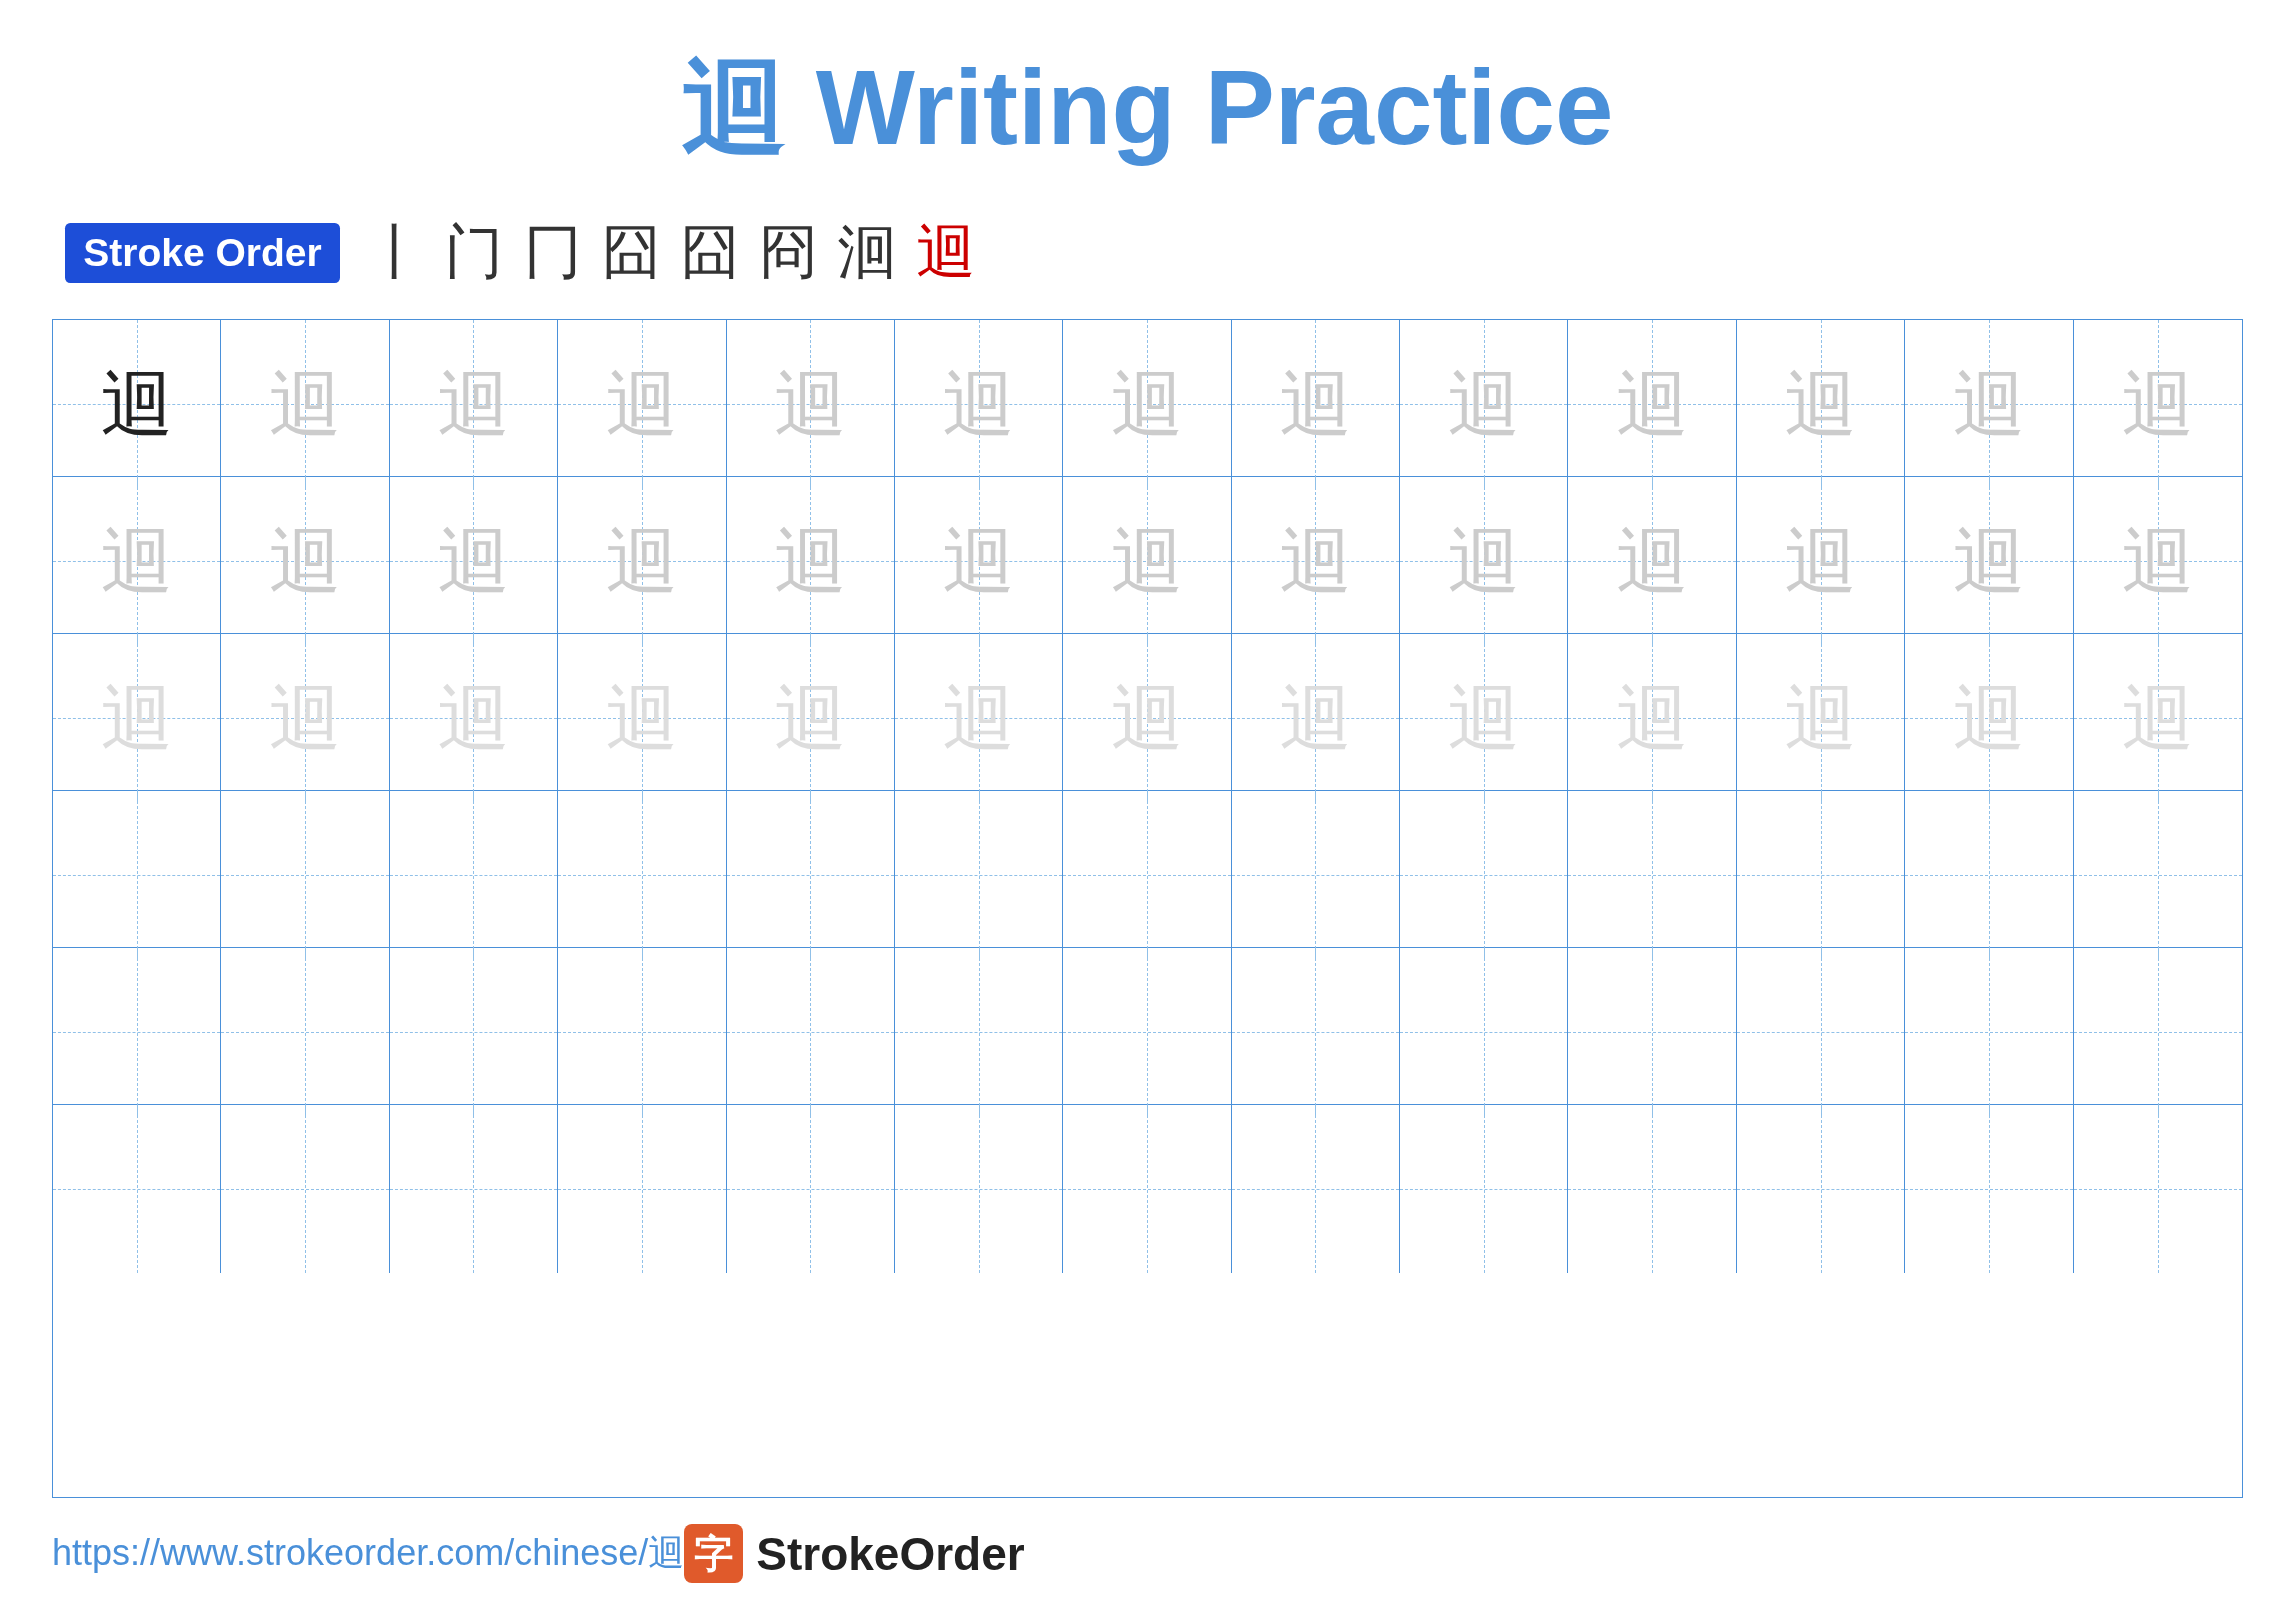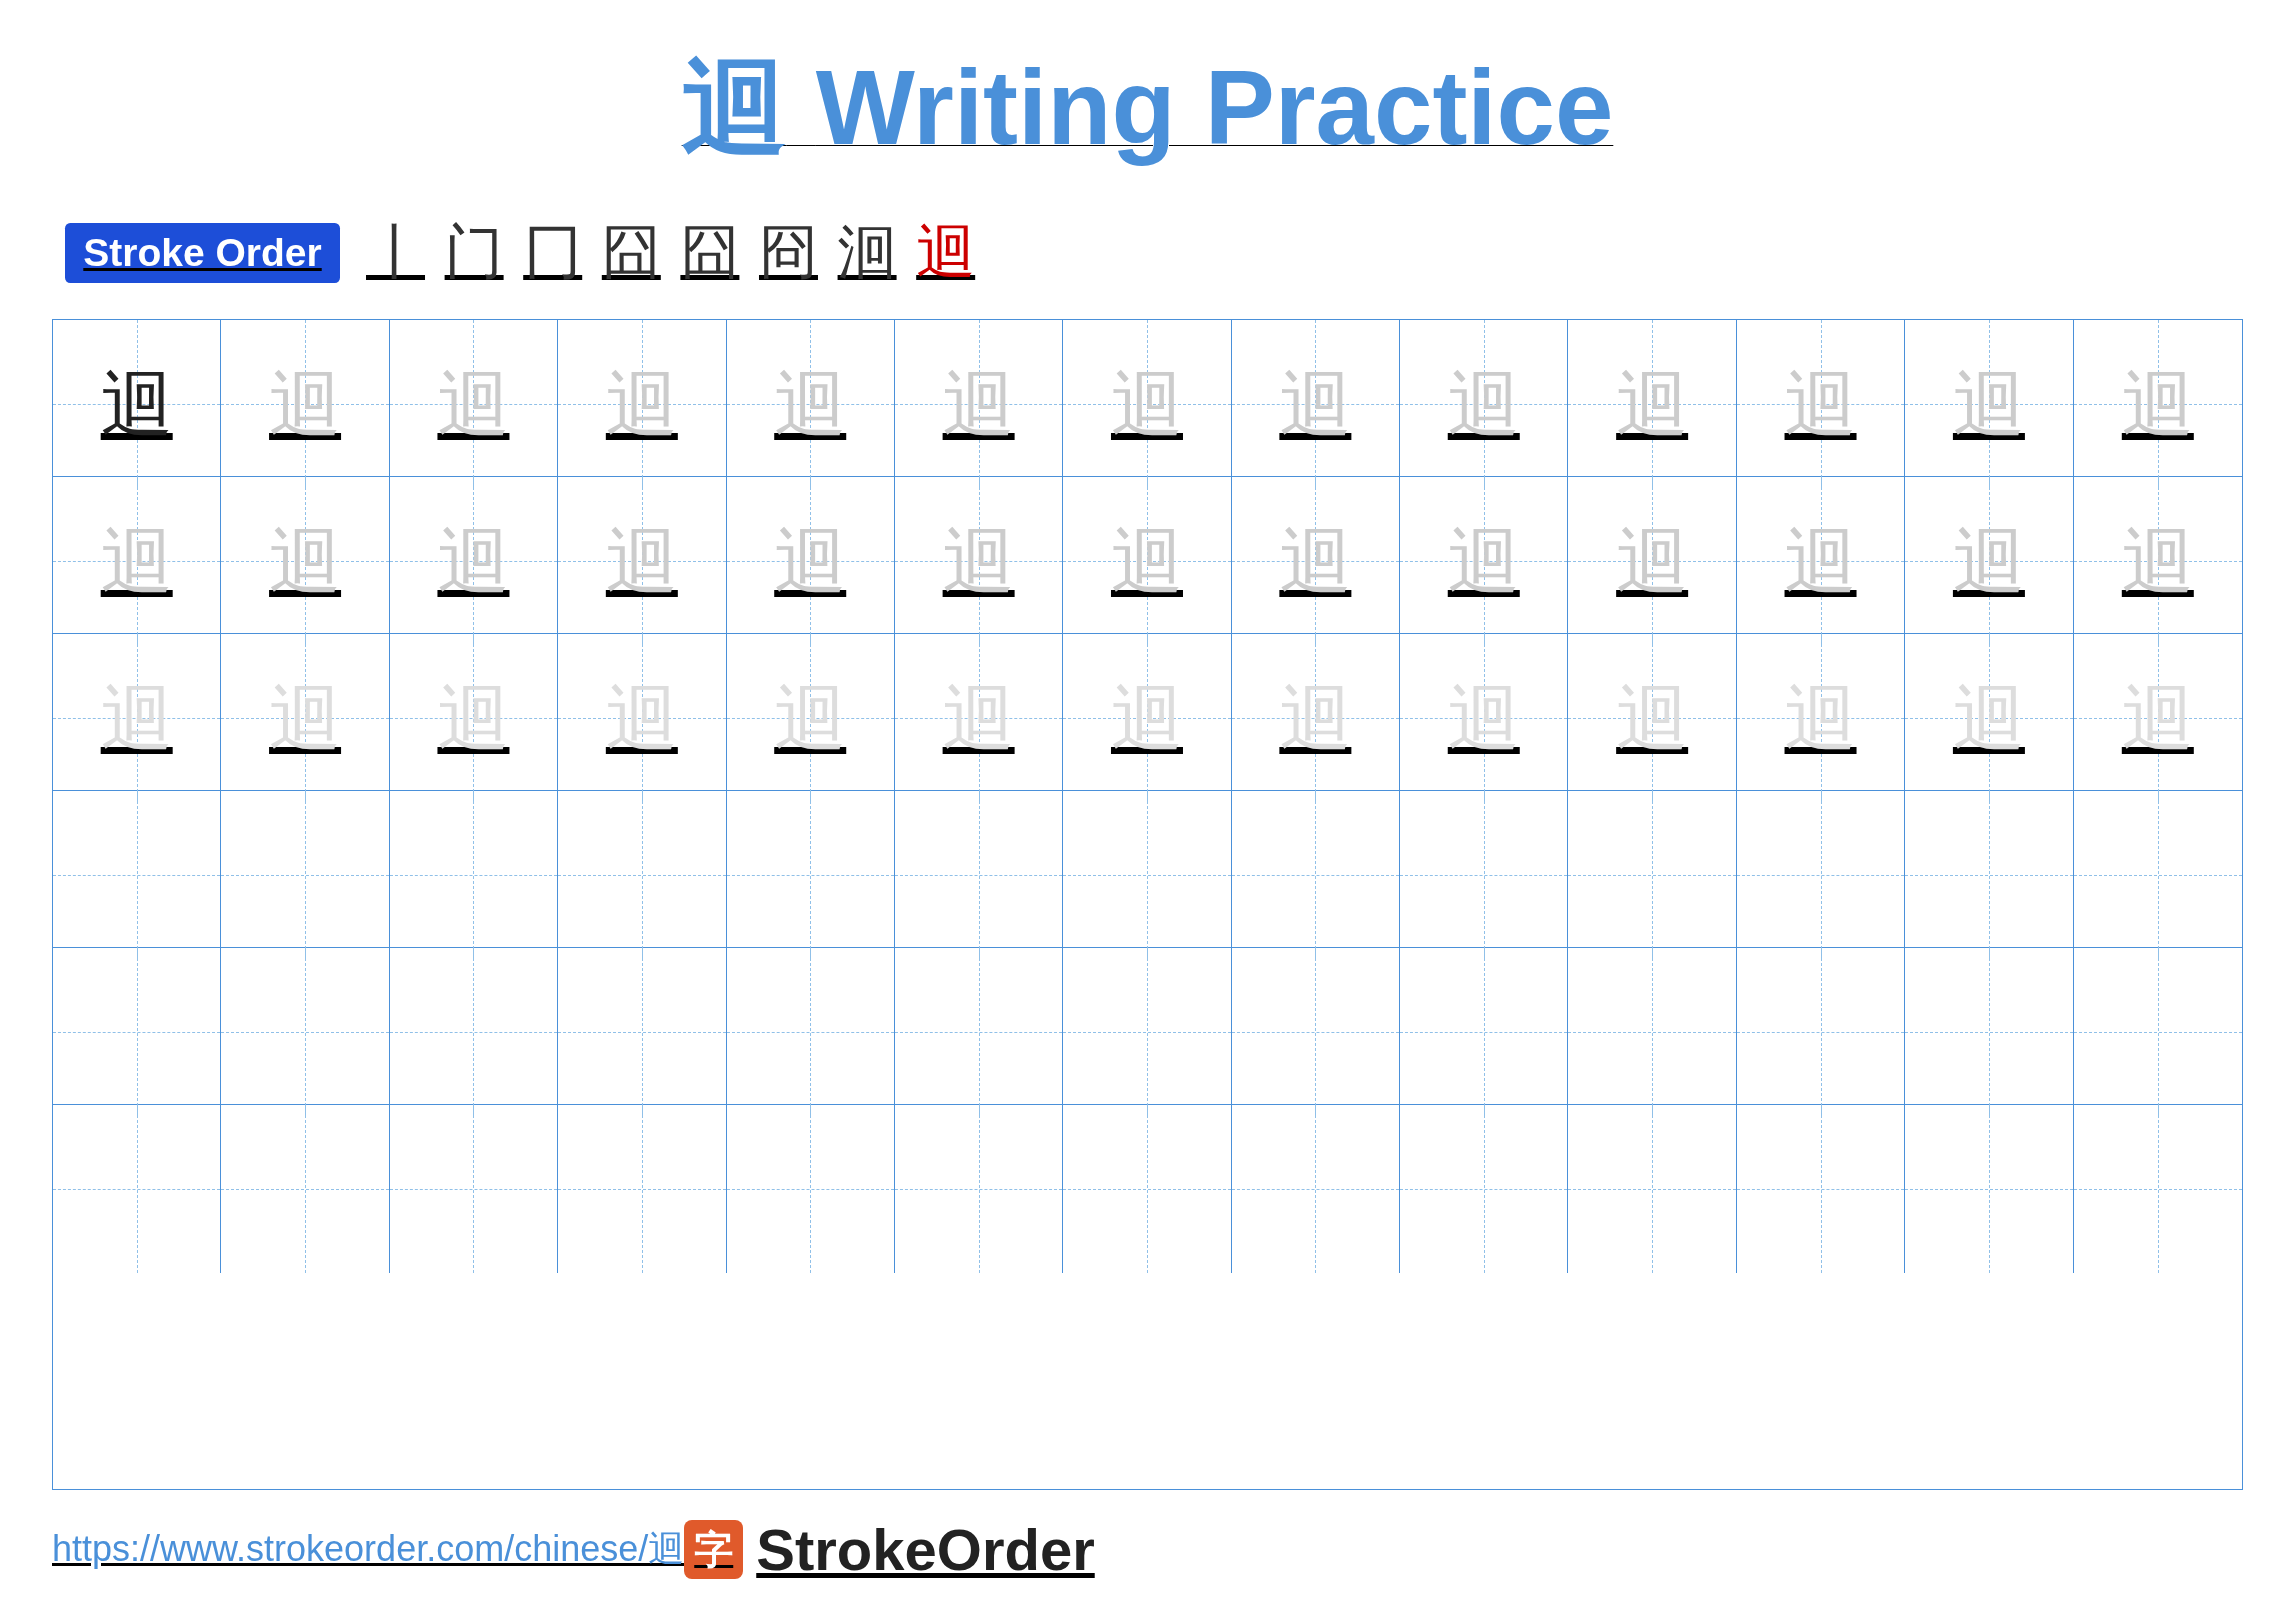--- a/index.html
+++ b/index.html
@@ -11,21 +11,20 @@
       position: relative;
       overflow: hidden;
     }
 
     .page-container {
       width: 100%;
       height: 100%;
       padding: 39px 52px;
       display: flex;
       flex-direction: column;
-      text-decoration: underline;
     }
 
     
     .title-section {
       text-align: center;
       margin-bottom: 33px;
     }
     .title-text {
       font-size: 105px;
       font-weight: bold;
@@ -155,21 +154,21 @@
       background: #e05a2b;
       border-radius: 7.9px;
       display: flex;
       align-items: center;
       justify-content: center;
       color: white;
       font-size: 39px;
       font-weight: bold;
     }
     .logo-text {
-      font-size: 58px;
+      font-size: 46px;
       font-weight: bold;
       color: #222;
     }
 
     
     .grid-row {
       height: 157px;
     }
   </style>
 </head>

